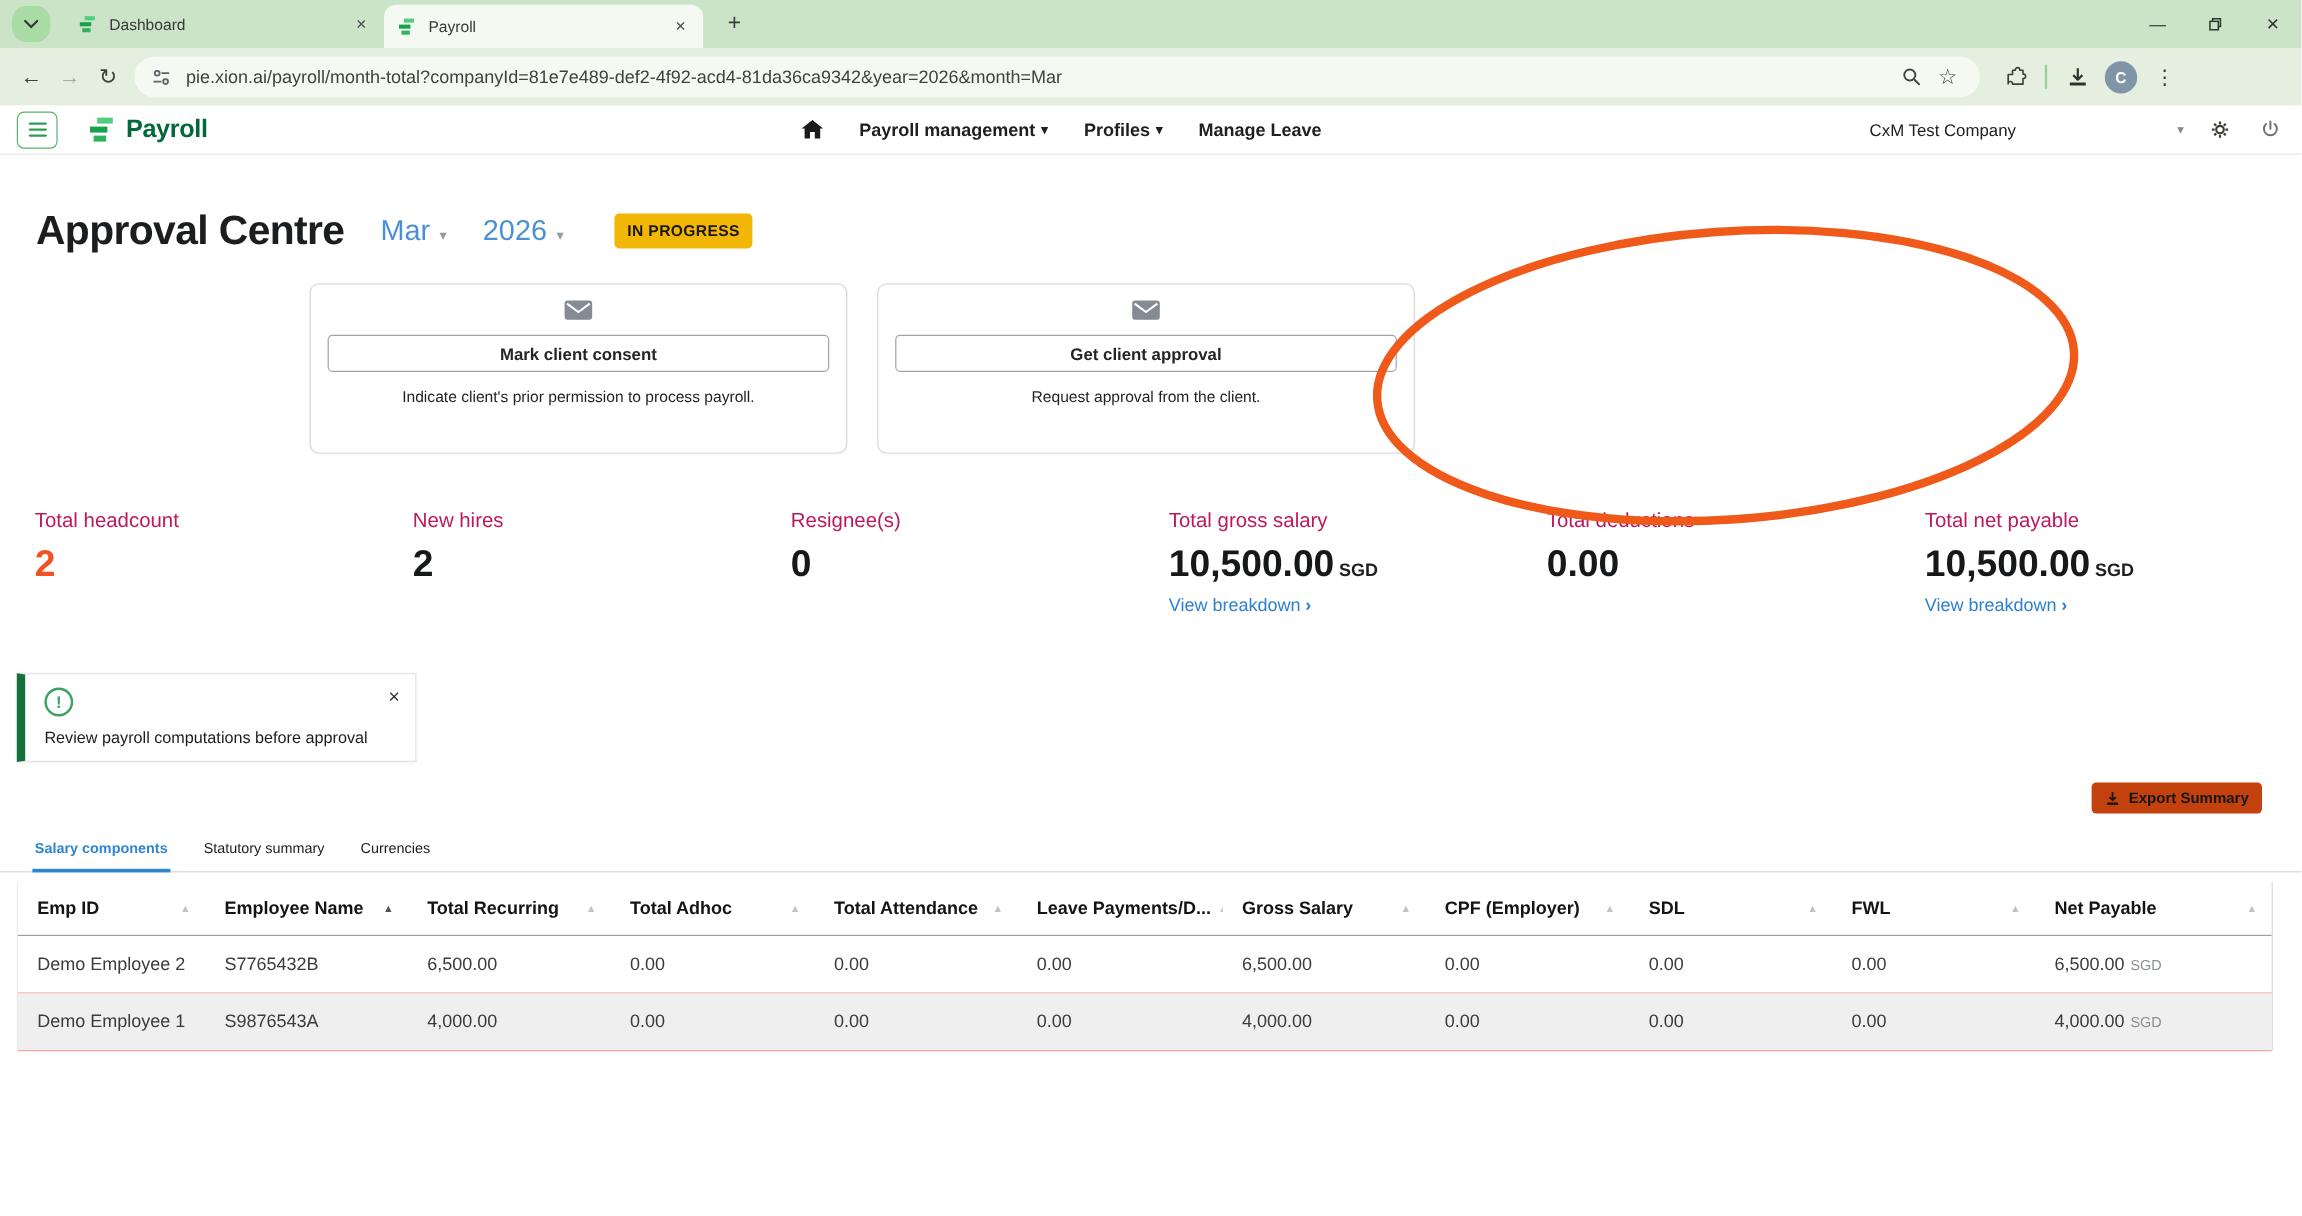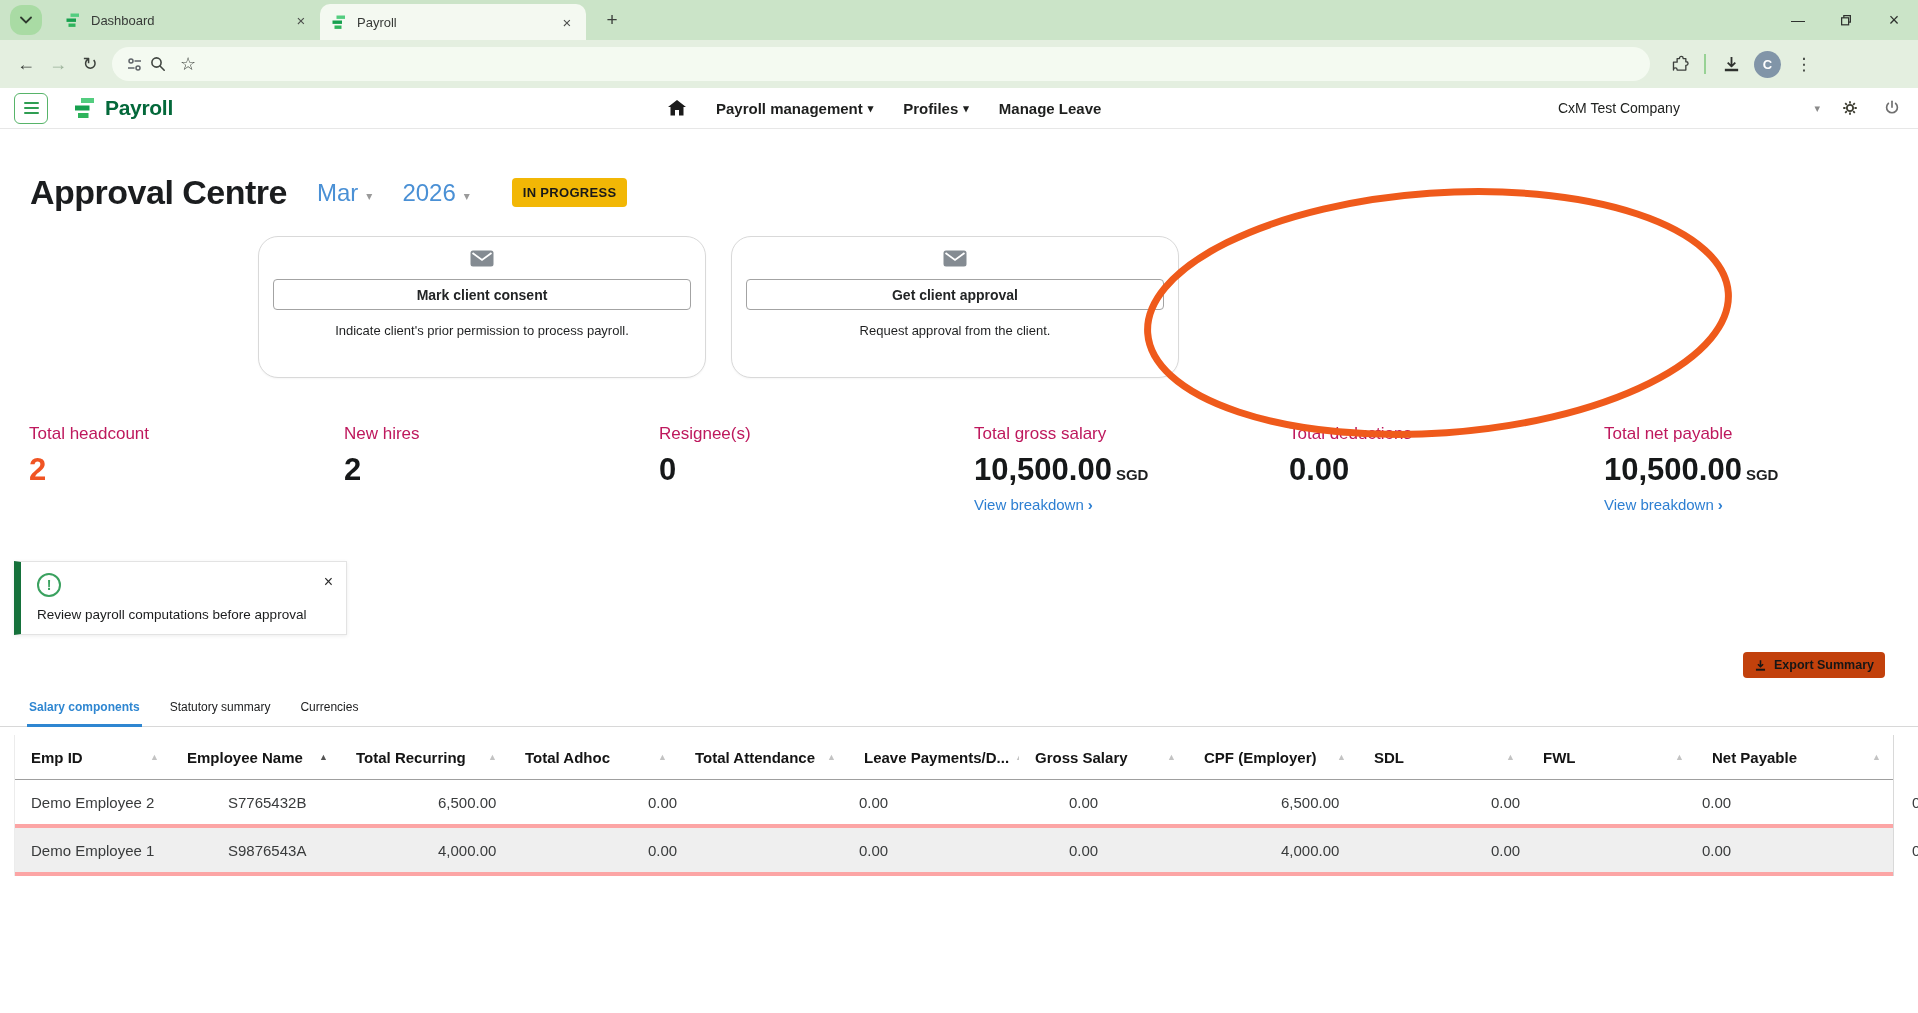--- a/index.html
+++ b/index.html
@@ -47,21 +47,21 @@
 
   
   .title-row { margin:44px 0 0 30px; display:flex; align-items:center; gap:30px; }
   .page-title { font-size:34px; font-weight:bold; color:#1b1d1f; letter-spacing:-0.5px; }
   .period { display:flex; align-items:center; gap:8px; cursor:pointer; }
   .period-label { font-size:24px; color:#4a90d5; }
   .period-caret { font-size:12px; color:#9a9a9a; margin-top:6px; }
   .status-badge { background:#f2b705; color:#191919; font-size:13px; font-weight:bold; letter-spacing:0.3px; padding:7px 11px; border-radius:4px; margin-left:12px; }
 
   .cards-row { margin:24px 0 0 258px; display:flex; gap:25px; }
-  .action-card { width:448px; height:142px; background:#fff; border:1px solid #d9d9d9; border-radius:20px; padding-top:13px; text-align:center; box-shadow:0 1px 2px rgba(0,0,0,0.04); }
+  .action-card { width:448px; height:142px; background:#fff; border:1px solid #d9d9d9; border-radius:8px; padding-top:13px; text-align:center; box-shadow:0 1px 2px rgba(0,0,0,0.04); }
   .action-card.highlight { border:2px solid #3d8ed8; box-shadow:2px 3px 7px rgba(0,0,0,0.18); }
   .card-btn { display:block; width:calc(100% - 28px); margin:12px 14px 0; height:31px; background:#fff; border:1px solid #a3a3a3; border-radius:4px; font-family:"Liberation Sans",sans-serif; font-size:14px; font-weight:bold; color:#232526; cursor:pointer; }
   .card-btn.disabled { background:#cbcbcb; border-color:#a9a9a9; color:#8f9296; cursor:default; }
   .card-desc { margin-top:13px; font-size:13px; color:#1f2021; }
 
   .stats-row { margin:46px 0 0 0; padding-left:29px; display:grid; grid-template-columns:repeat(6,315px); }
   .stat-label { font-size:17px; color:#be185d; }
   .stat-value { margin-top:8px; font-size:31px; font-weight:bold; color:#161819; display:flex; align-items:baseline; }
   .stat-value.accent { color:#f05423; }
   .stat-cur { font-size:15px; font-weight:bold; margin-left:4px; color:#1d1f20; }
@@ -79,21 +79,21 @@
   .tabs-row { margin-top:22px; padding-left:29px; display:flex; gap:30px; border-bottom:1px solid #d8d8d8; }
   .ptab { position:relative; font-size:12px; color:#1b1c1d; padding-bottom:12px; cursor:pointer; }
   .ptab.active { color:#2e86d1; font-weight:bold; }
   .ptab.active::after { content:""; position:absolute; left:-2px; right:-2px; bottom:-1px; height:3px; background:#2e86d1; }
 
   .table { margin:8px 24px 0 14px; border-left:1px solid #ececec; border-right:1px solid #d9d9d9; }
   .thead { display:grid; grid-template-columns:156px 169px 169px 170px 169px 171px 169px 170px 169px 169px 1fr; height:45px; border-bottom:1px solid #9f9f9f; }
   .th { display:flex; align-items:center; justify-content:space-between; padding:0 12px 0 16px; font-size:15px; font-weight:bold; color:#141414; white-space:nowrap; overflow:hidden; cursor:pointer; }
   .sort { font-size:9px; color:#c3c3c3; margin-left:6px; }
   .sort.dark { color:#545454; }
-  .tr { display:grid; grid-template-columns:156px 169px 169px 170px 169px 171px 169px 170px 169px 169px 1fr; height:48px; border-bottom:4px solid #fca5a5;gap:41px; }
+  .tr { display:grid; grid-template-columns:156px 169px 169px 170px 169px 171px 169px 170px 169px 169px 1fr; height:48px; border-bottom:1px solid #fca5a5; }
   .tr.alt { background:#efefef; }
   .td { display:flex; align-items:center; padding-left:16px; font-size:15px; color:#393b3c; white-space:nowrap; }
   .td .cur { font-size:12px; color:#8a8f94; margin-left:5px; }
 
   .annotation { position:absolute; inset:0; pointer-events:none; z-index:60; }
   svg { display:block; }
 </style>
 </head>
 <body>
 
@@ -145,20 +145,21 @@
     <div class="navbtn disabled">→</div>
     <div class="navbtn">↻</div>
 
     <div class="urlbar">
       <svg width="17" height="15" viewBox="0 0 17 15">
         <circle cx="5" cy="4" r="2" fill="none" stroke="#5f6368" stroke-width="1.5"></circle>
         <line x1="8.5" y1="4" x2="15" y2="4" stroke="#5f6368" stroke-width="1.5"></line>
         <circle cx="12" cy="11" r="2" fill="none" stroke="#5f6368" stroke-width="1.5"></circle>
         <line x1="2" y1="11" x2="8.5" y2="11" stroke="#5f6368" stroke-width="1.5"></line>
       </svg>
+      <span class="url-text">pie.xion.ai/payroll/month-total?companyId=81e7e489-def2-4f92-acd4-81da36ca9342&amp;year=2026&amp;month=Mar</span>
       <span class="pill-ico">
         <svg width="18" height="18" viewBox="0 0 18 18">
           <circle cx="7.5" cy="7.5" r="4.6" fill="none" stroke="#414641" stroke-width="1.6"></circle>
           <line x1="11" y1="11" x2="15.2" y2="15.2" stroke="#414641" stroke-width="1.6" stroke-linecap="round"></line>
         </svg>
       </span>
       <span class="pill-ico star-glyph">☆</span>
     </div>
 
     <div class="tb-right">

